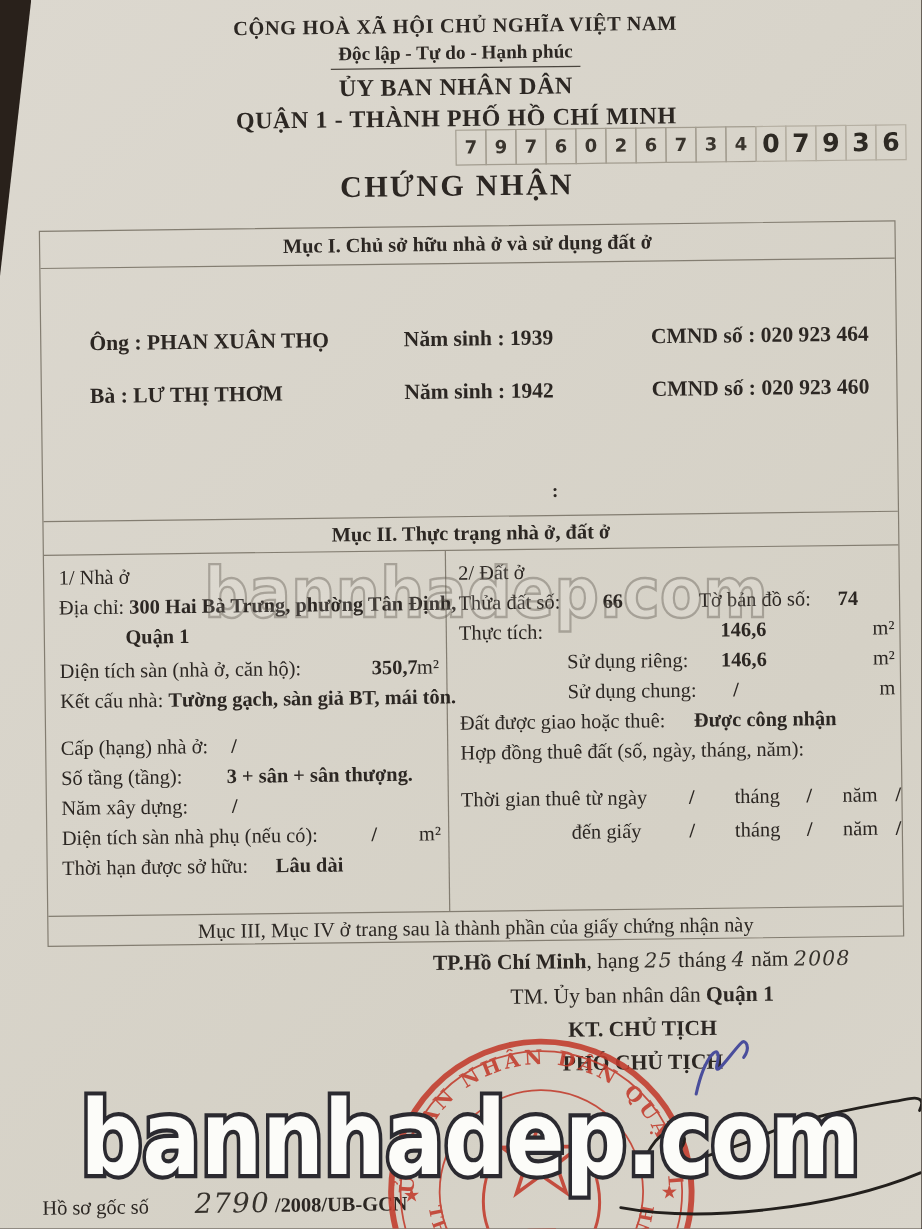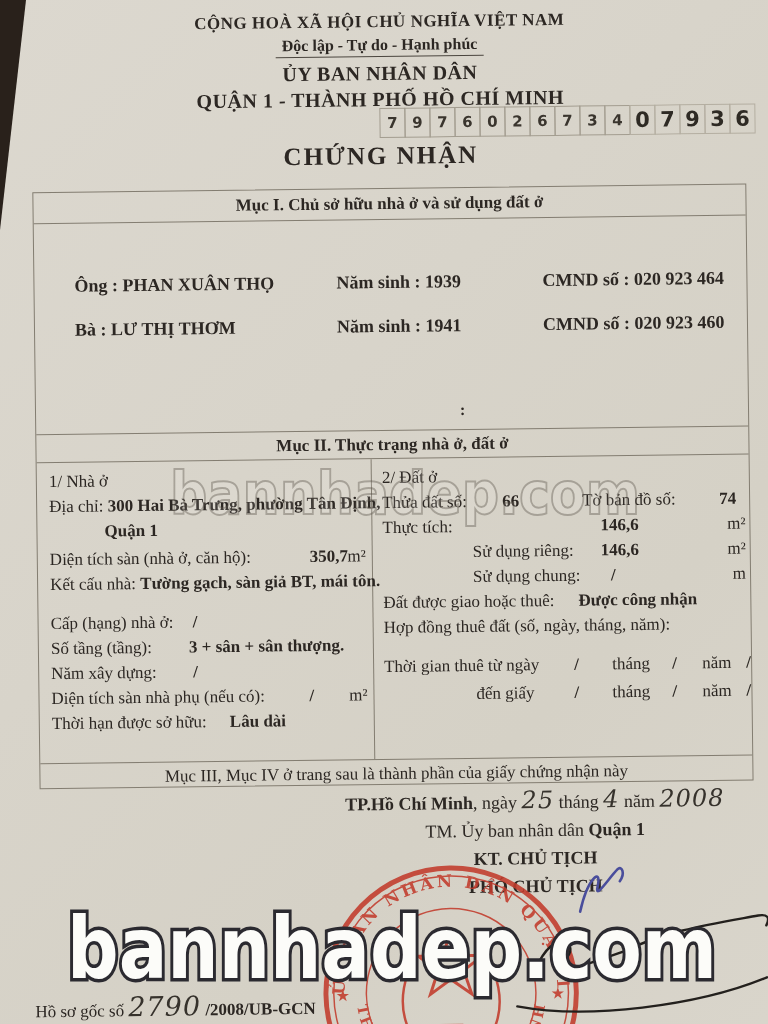--- a/index.html
+++ b/index.html
@@ -64,24 +64,24 @@
   .b{font-weight:bold;}
   .abs{position:absolute;top:0;}
   .unitR{position:absolute;right:2px;top:0;}
   .owner{position:absolute;left:40px;font-size:18px;white-space:nowrap;}
   .owner .seg{position:absolute;top:0;white-space:nowrap;}
   .lonecolon{position:absolute;left:424px;top:182px;font-size:16px;font-weight:bold;}
   
   .sig{position:absolute;left:300px;top:788px;width:460px;text-align:center;font-size:18px;line-height:28px;z-index:2;}
   .hand{
     font-family:"DejaVu Serif", serif;font-style:italic;font-weight:normal;
-    font-size:24px;color:#36322c;letter-spacing:1px;
+    font-size:17px;color:#36322c;letter-spacing:1px;
   }
   .footer{position:absolute;left:28px;top:988px;font-size:17px;white-space:nowrap;z-index:2;}
-  .footer .hand{font-size:27px;}
+  .footer .hand{font-size:23px;margin-left:34px;}
   
   .stamp{position:absolute;left:306px;top:856px;width:276px;height:276px;z-index:3;opacity:.88;}
   .sig-blue{position:absolute;left:562px;top:862px;width:80px;height:70px;z-index:4;}
   .sig-black{position:absolute;left:500px;top:890px;width:268px;height:134px;z-index:4;}
   .wm-mid{position:absolute;left:160px;top:448px;width:490px;height:90px;z-index:6;opacity:.55;}
   .wm-big{position:absolute;left:52px;top:880px;width:680px;height:130px;z-index:7;}
   svg text.wmtext{font-family:"DejaVu Sans", sans-serif;font-weight:bold;}
 </style>
 </head>
 <body>
@@ -135,21 +135,21 @@
             <span>020 923 464</span>
           </span>
         </div>
         <div class="owner" style="top:96px;">
           <span class="seg b" style="left:0;">
             <span>Bà :</span>
             <span>LƯ THỊ THƠM</span>
           </span>
           <span class="seg b" style="left:262px;">
             <span>Năm sinh :</span>
-            <span>1941</span>
+            <span>1942</span>
           </span>
           <span class="seg b" style="left:468px;">
             <span>CMND số :</span>
             <span>020 923 460</span>
           </span>
         </div>
         <span class="lonecolon">:</span>
       </div>
 
       <div class="trow s2head">Mục II. Thực trạng nhà ở, đất ở</div>
@@ -194,21 +194,21 @@
             <span class="b abs" style="left:178px;">Lâu dài</span>
           </div>
         </div>
 
         <div class="colR">
           <div class="row">2/ Đất ở</div>
           <div class="row">
             <span>Thửa đất số:</span>
             <span class="b abs" style="left:120px;">66</span>
             <span class="abs" style="left:200px;">Tờ bản đồ số:</span>
-            <span class="b abs" style="left:337px;">74</span>
+            <span class="b abs" style="left:316px;">74</span>
           </div>
           <div class="row">
             <span>Thực tích:</span>
             <span class="b abs" style="left:218px;">146,6</span>
             <span class="unitR">m²</span>
           </div>
           <div class="row" style="padding-left:90px;">
             <span>Sử dụng riêng:</span>
             <span class="b abs" style="left:218px;">146,6</span>
             <span class="unitR">m²</span>
@@ -240,21 +240,21 @@
             <span class="b abs" style="left:362px;">/</span>
           </div>
         </div>
       </div>
 
       <div class="trow s3note">Mục III, Mục IV ở trang sau là thành phần của giấy chứng nhận này</div>
     </div>
 
     <div class="sig">
       <div>
-        <span class="b">TP.Hồ Chí Minh</span><span>, ngày</span>
+        <span class="b">TP.Hồ Chí Minh</span><span>, hạng</span>
         <span class="hand">25</span>
         <span>tháng</span>
         <span class="hand">4</span>
         <span>năm</span>
         <span class="hand">2008</span>
       </div>
       <div>
         <span>TM. Ủy ban nhân dân</span>
         <span class="b">Quận 1</span>
       </div>

